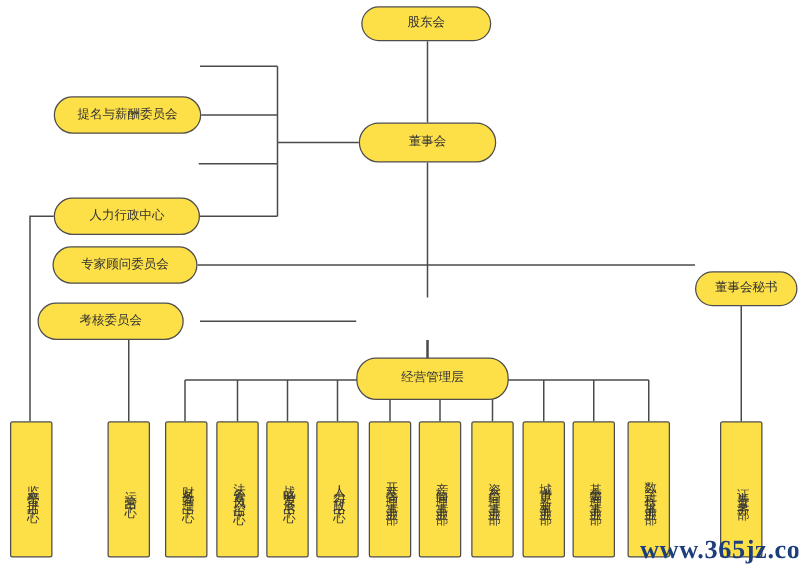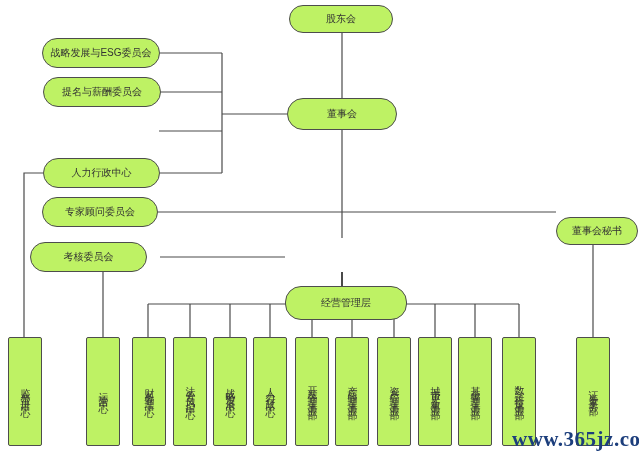--- a/index.html
+++ b/index.html
@@ -2,21 +2,21 @@
 <html><head>
 <meta charset="utf-8">
 <style>
   html,body{margin:0;padding:0;background:#ffffff;}
   #stage{
     position:relative;width:639px;height:455px;background:#ffffff;overflow:hidden;
     font-family:"Liberation Sans","DejaVu Sans",sans-serif;color:#333333;
   }
   #wires{position:absolute;left:0;top:0;width:639px;height:455px;}
   .node{
-    position:absolute;box-sizing:border-box;background:#bef264;
+    position:absolute;box-sizing:border-box;background:#fde047;
     border:1.4px solid #4d4d4d;display:flex;align-items:center;justify-content:center;
     font-size:10px;color:#333333;text-align:center;line-height:1;white-space:nowrap;
   }
   .pill{border-radius:16px;}
   .dept{border-radius:2px;}
   .dept .vtext{
     writing-mode:vertical-rl;text-orientation:upright;
     letter-spacing:4px;font-size:10px;white-space:normal;
   }
   #watermark{
@@ -77,23 +77,20 @@
   </div>
 
   <div class="node pill" style="left:285px;top:238px;width:122px;height:34px;margin-top:48px;">
     <span>经营管理层</span>
   </div>
 
   <div class="node pill" style="left:556px;top:197px;width:82px;height:28px;margin-top:20px;">
     <span>董事会秘书</span>
   </div>
 
-  <div class="node pill" style="left:42px;top:38px;width:118px;height:30px;">
-    <span>战略发展与ESG委员会</span>
-  </div>
   <div class="node pill" style="left:43px;top:77px;width:118px;height:30px;">
     <span>提名与薪酬委员会</span>
   </div>
   <div class="node pill" style="left:43px;top:158px;width:117px;height:30px;">
     <span>人力行政中心</span>
   </div>
   <div class="node pill" style="left:42px;top:197px;width:116px;height:30px;">
     <span>专家顾问委员会</span>
   </div>
   <div class="node pill" style="left:30px;top:242px;width:117px;height:30px;">

